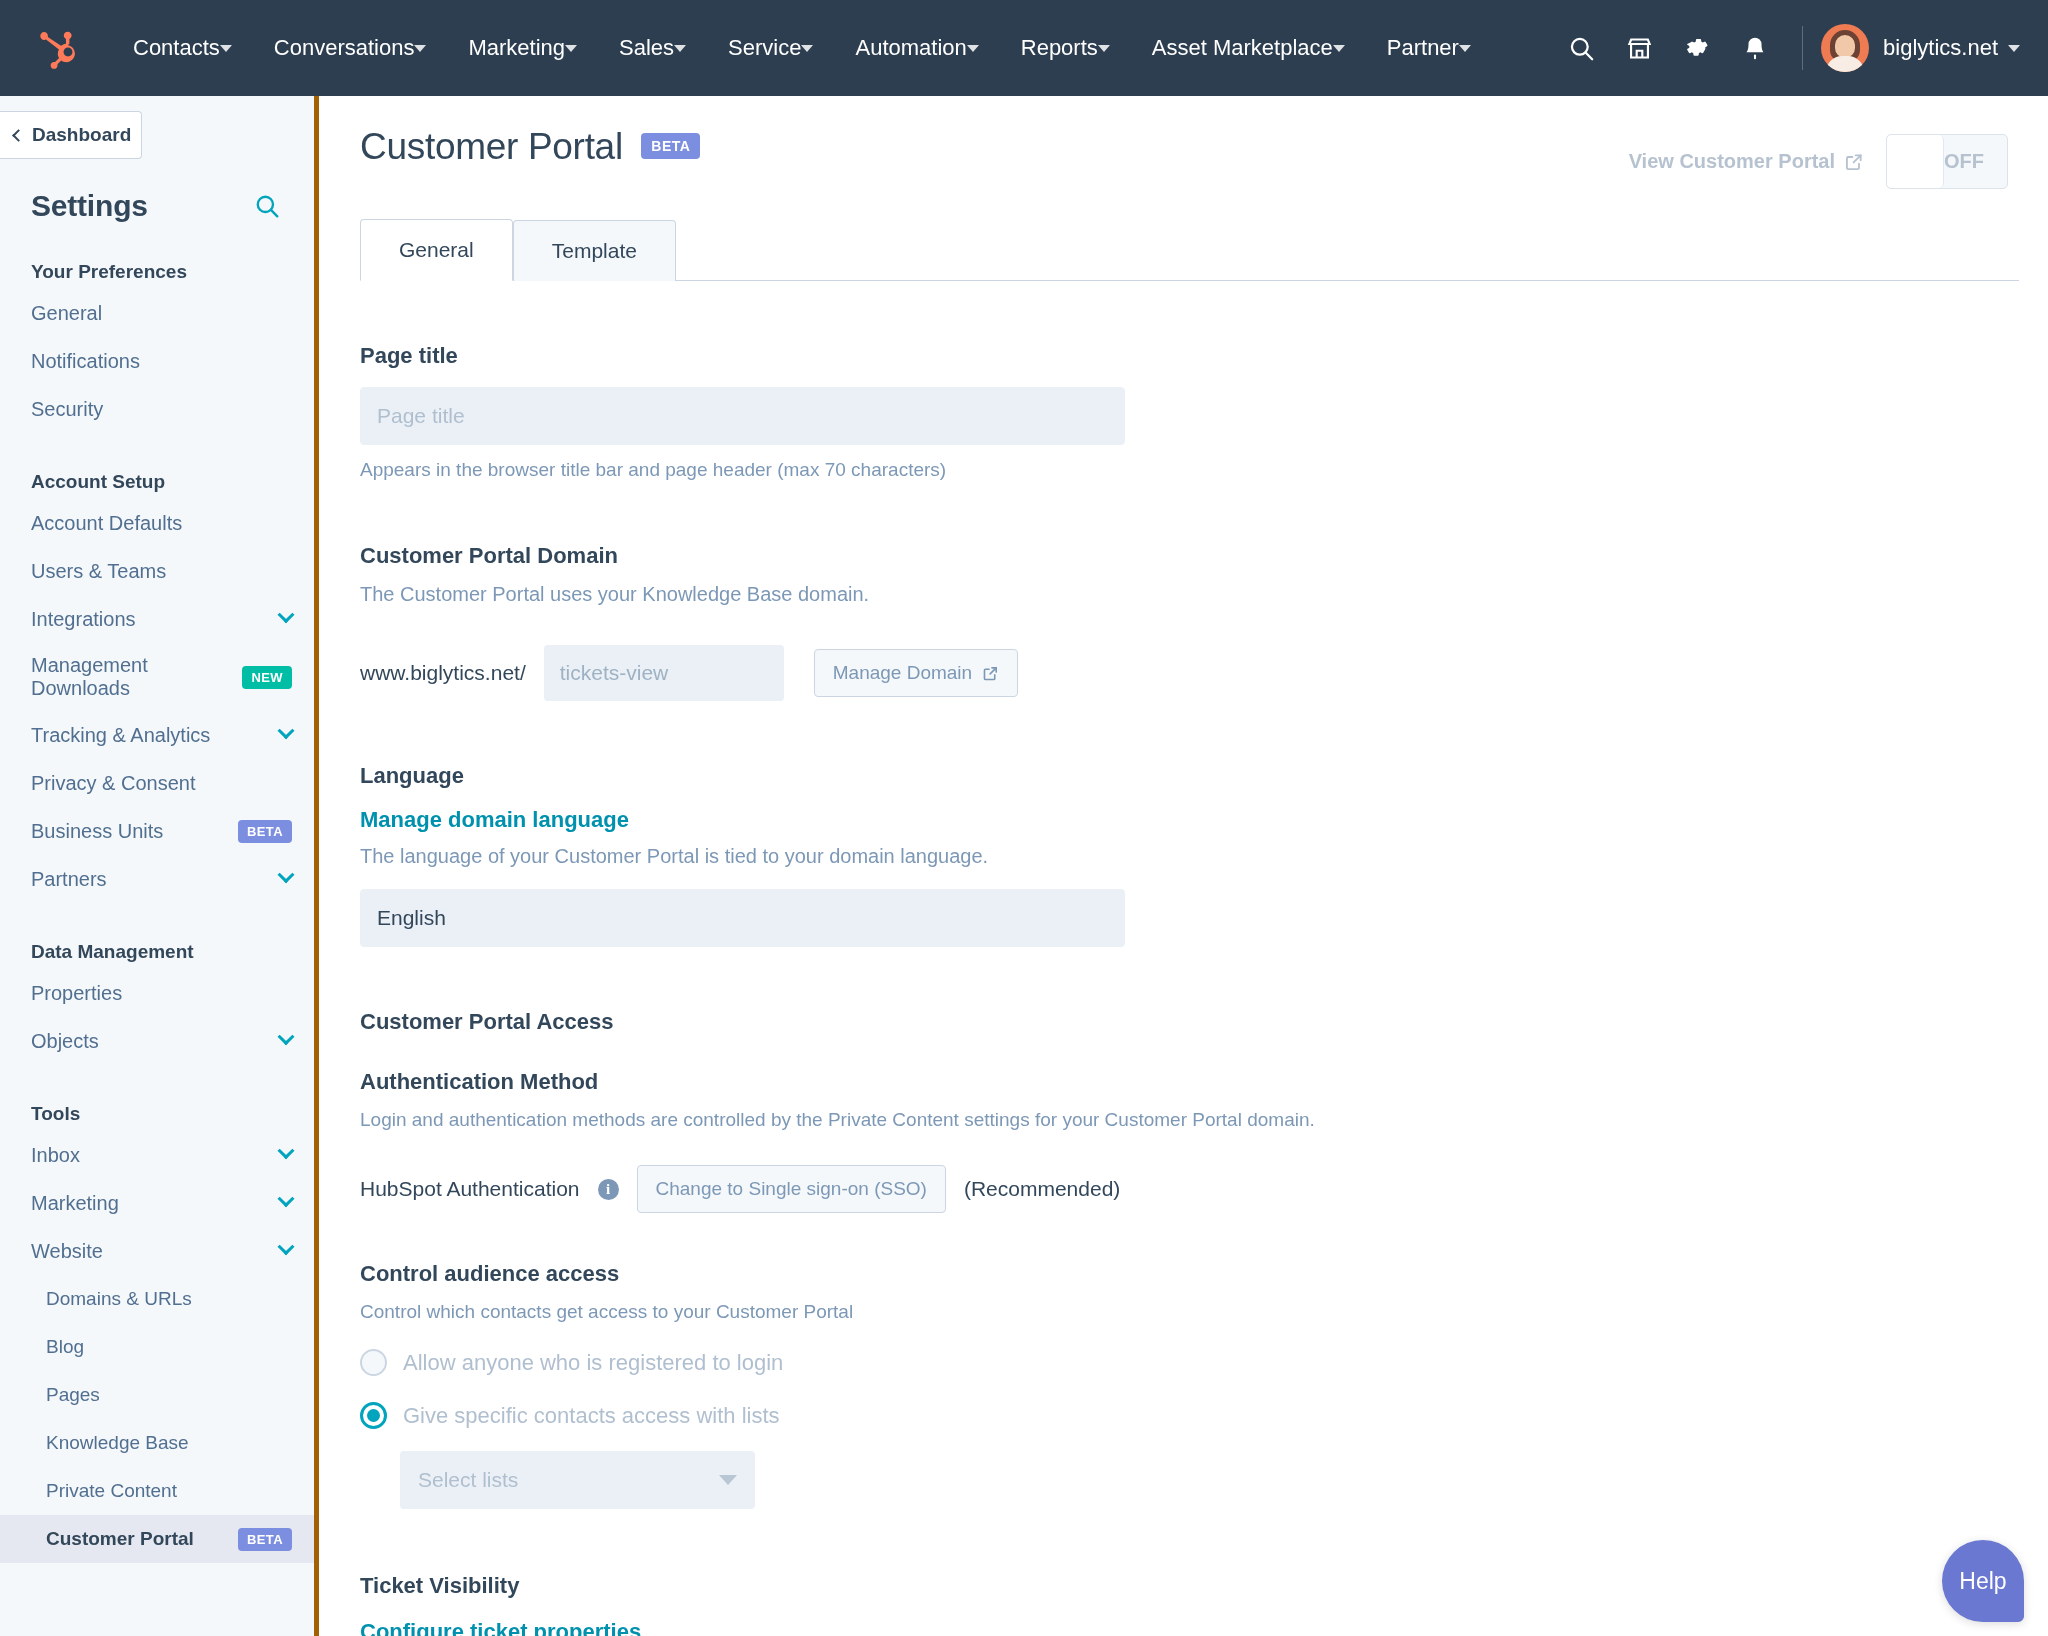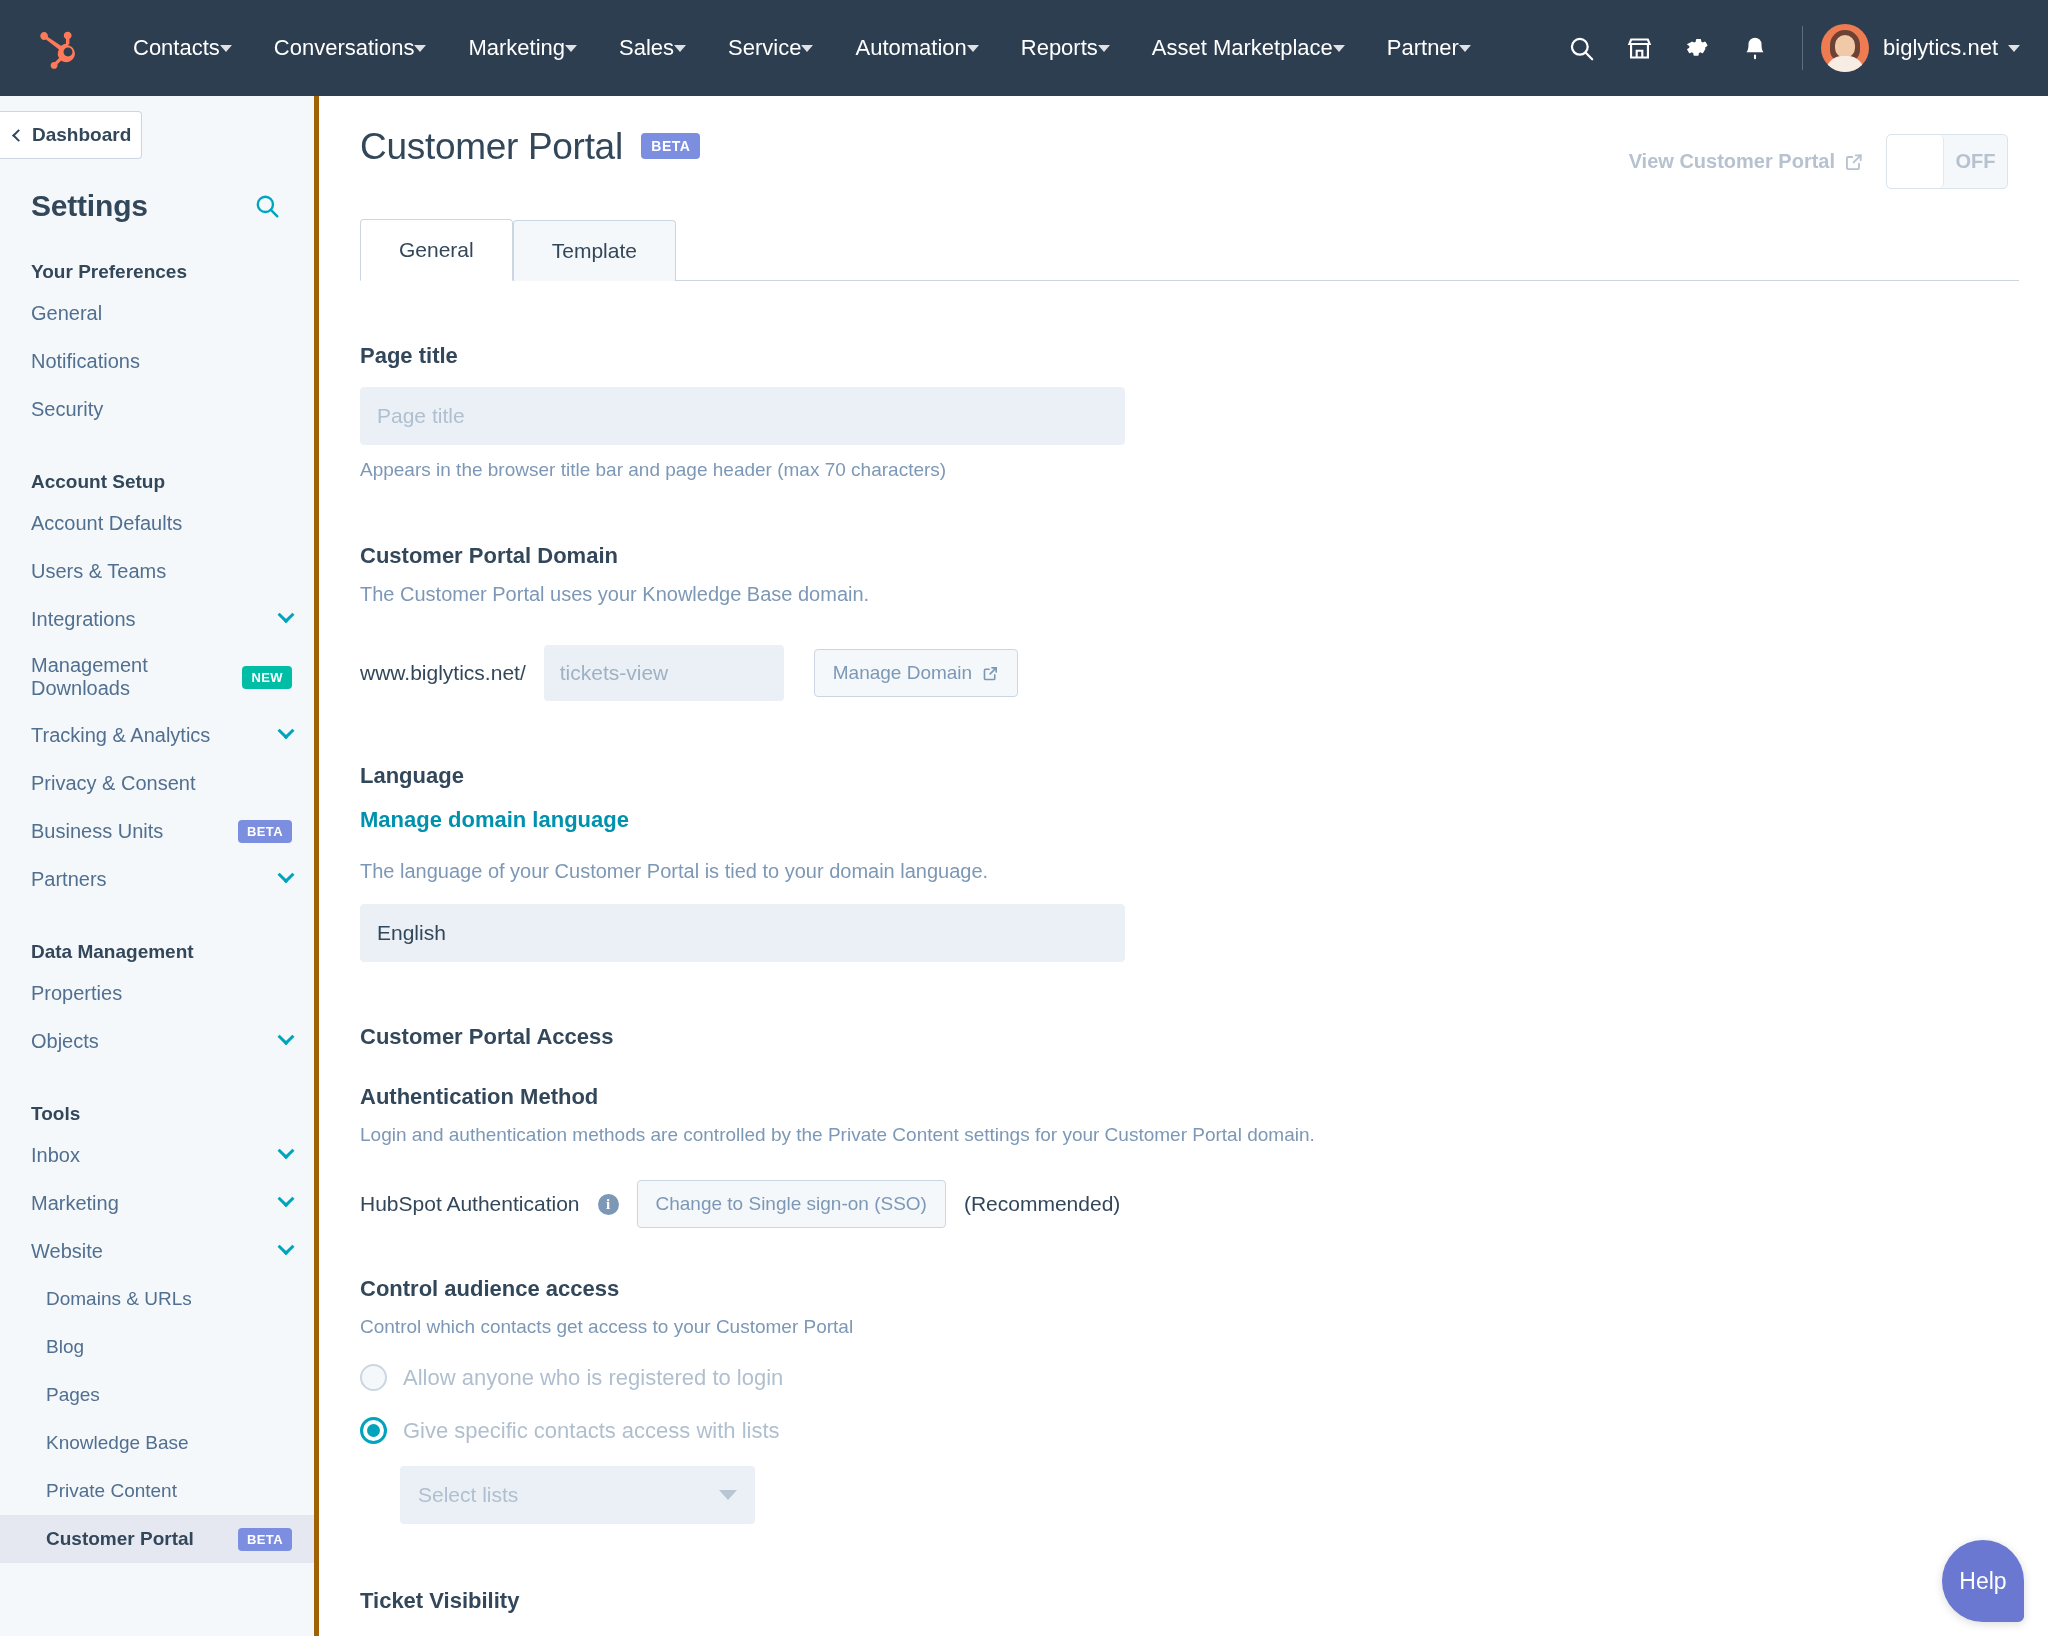--- a/index.html
+++ b/index.html
@@ -120,21 +120,21 @@
   }
   .toggle {
     width: 122px; height: 55px; border: 1px solid #DBE3EB; border-radius: 5px;
     background: #F5F8FA; display: flex; align-items: center; cursor: pointer;
   }
   .toggle-knob {
     width: 57px; height: 53px; background: #fff; border-radius: 5px;
     border-right: 1px solid #E2E8EF;
   }
   .toggle-label {
-    flex: 1; text-align: center; font-size: 20px; font-weight: bold; color: #B6C2CF;
+    flex: 1; font-size: 20px; font-weight: bold; color: #B6C2CF;
   }
   .tabs {
     display: flex; align-items: flex-end; margin: 30px 0 0 40px;
     width: 1659px; border-bottom: 1px solid #CBD6E2;
   }
   .tab {
     font-size: 21px; color: #33475B; padding: 18px 38px; cursor: pointer;
     border: 1px solid #CBD6E2; border-bottom: none; border-radius: 4px 4px 0 0;
     background: #F5F8FA; margin-bottom: -1px;
   }
@@ -447,21 +447,21 @@
             <path d="M20 4l-8.5 8.5"></path>
             <path d="M18 14v5a1.5 1.5 0 01-1.5 1.5H5A1.5 1.5 0 013.5 19V7.5A1.5 1.5 0 015 6h5"></path>
         </svg>
       </div>
     </div>
 
     <div class="sec-title">Language</div>
     <div style="margin-top:18px">
       <span class="teal-link">Manage domain language</span>
     </div>
-    <div class="sec-sub" style="margin-top:24px">The language of your Customer Portal is tied to your domain language.</div>
+    <div class="sec-sub" style="margin-top:9px">The language of your Customer Portal is tied to your domain language.</div>
     <div class="field filled">
       <span>English</span>
     </div>
 
     <div class="sec-title">Customer Portal Access</div>
     <div class="sec-title" style="margin-top:34px">Authentication Method</div>
     <div class="helper">Login and authentication methods are controlled by the Private Content settings for your Customer Portal domain.</div>
     <div class="auth-row">
       <span class="auth-label">HubSpot Authentication</span>
       <span class="info-dot">i</span>

